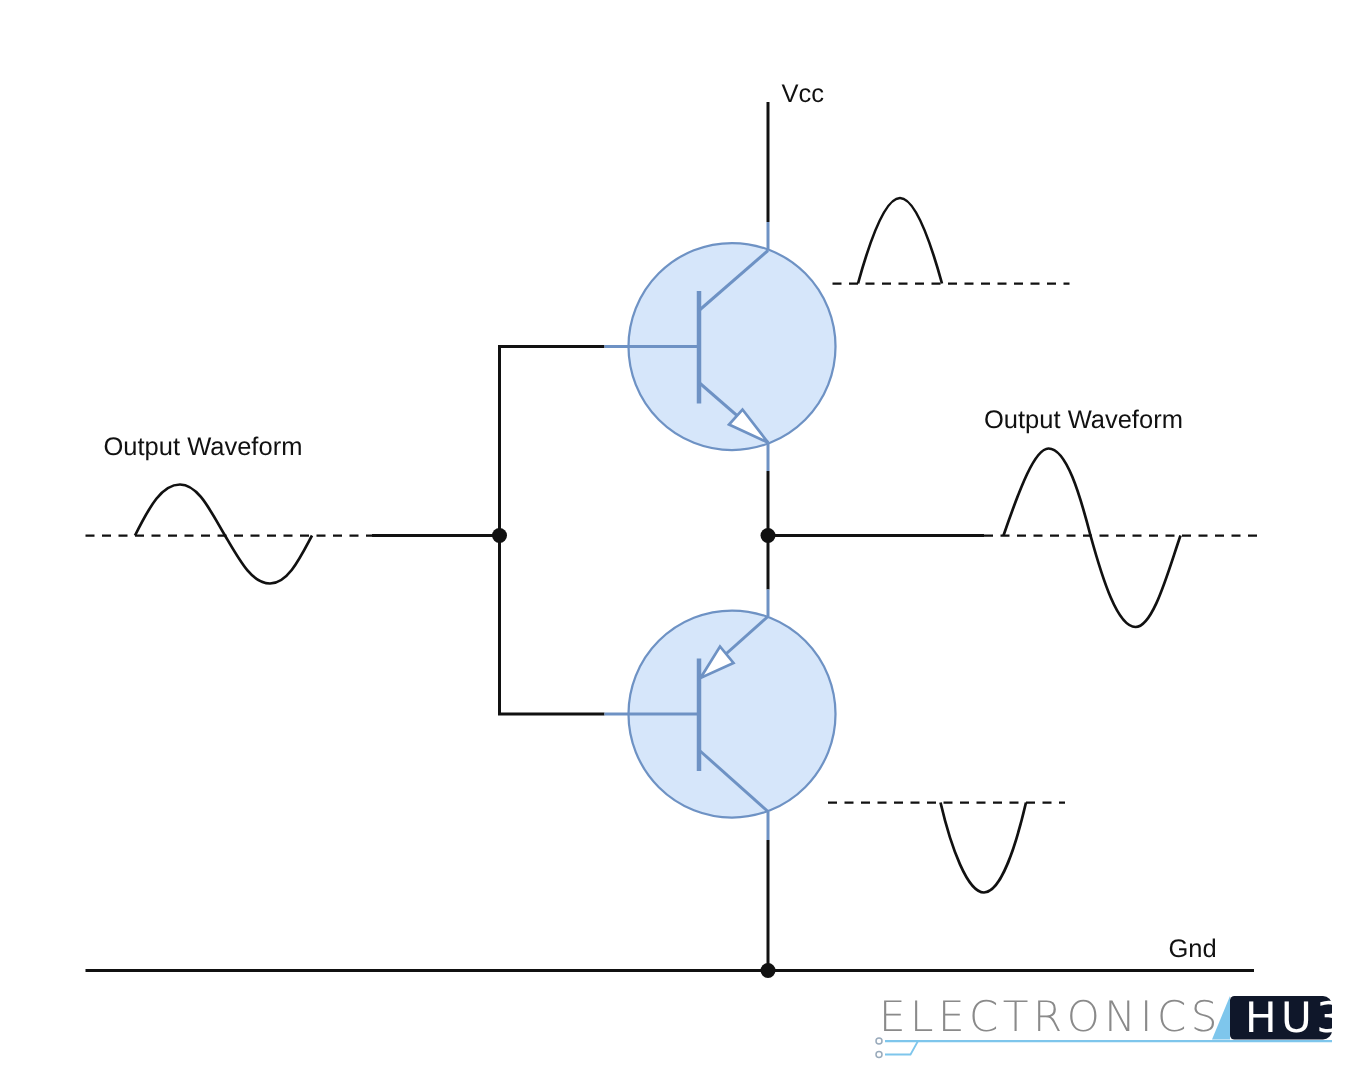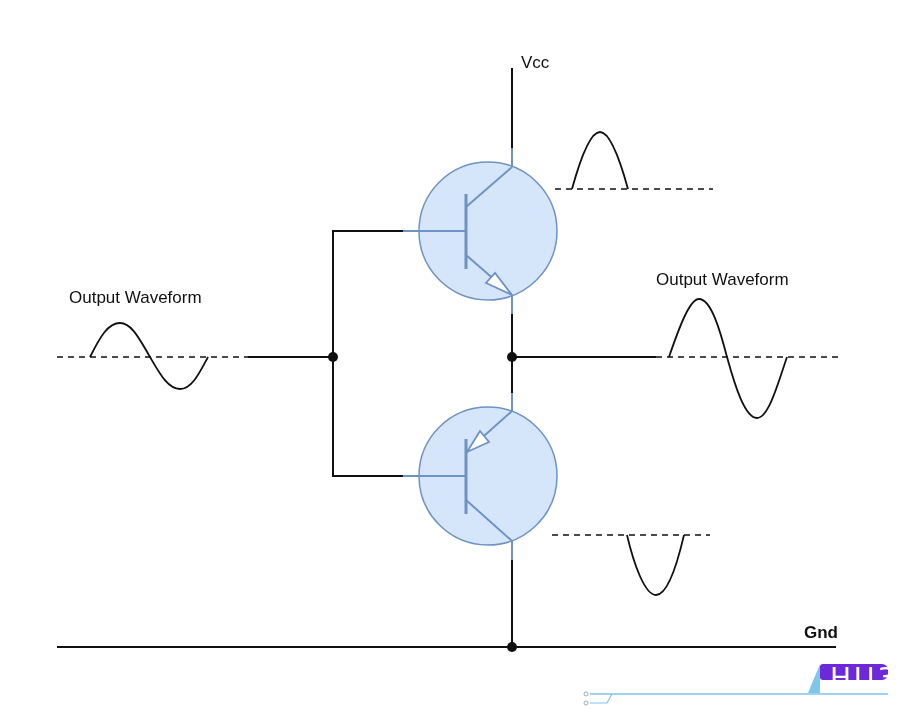--- a/index.html
+++ b/index.html
@@ -1,21 +1,21 @@
 <!DOCTYPE html>
 <html><head>
   <meta charset="utf-8">
   <style>
     html, body { margin: 0; padding: 0; background: #ffffff; }
     body { width: 900px; height: 711px; position: relative; overflow: hidden; font-family: "Liberation Sans", sans-serif; }
     #diagram { position: absolute; left: 0; top: 0; width: 900px; height: 711px; }
     .lbl { position: absolute; font-family: "Liberation Sans", sans-serif; font-size: 17px; color: #111111; white-space: nowrap; }
     .logo { position: absolute; left: 586px; top: 661px; height: 40px; width: 306px; }
     .logo-text { position: absolute; left: 0; top: 0; font-family: "DejaVu Sans", sans-serif; font-size: 28px; letter-spacing: 3px; color: #8a8a8a; font-weight: 300; line-height: 34px; }
-    .logo-badge { position: absolute; left: 234px; top: 3px; width: 68px; height: 16px; background: #6d28d9; border-radius: 3px 6px 6px 3px; }
+    .logo-badge { position: absolute; left: 234px; top: 3px; width: 68px; height: 29px; background: #0f172a; border-radius: 3px 6px 6px 3px; }
     .logo-badge-text { position: absolute; left: 10px; top: -2px; font-family: "DejaVu Sans", sans-serif; font-size: 28px; letter-spacing: 3px; color: #ffffff; line-height: 34px; }
     .logo-bolt { position: absolute; left: 222px; top: 3px; width: 0; height: 0; border-left: 12px solid transparent; border-bottom: 29px solid #7ec6ec; }
   </style>
 </head>
 <body>
 
 <svg id="diagram" viewBox="0 0 900 711" xmlns="http://www.w3.org/2000/svg">
 
   <line x1="512" y1="68" x2="512" y2="148" stroke="#111" stroke-width="2"></line>
   <line x1="512" y1="148" x2="512" y2="167" stroke="#6e92c4" stroke-width="2"></line>
@@ -79,20 +79,21 @@
     <line x1="590" y1="694" x2="888" y2="694" stroke="#7ec6ec" stroke-width="1.5"></line>
     <path d="M612,694 L607,703 L590,703" fill="none" stroke="#7ec6ec" stroke-width="1.2"></path>
     <circle cx="586" cy="694" r="2" fill="none" stroke="#9ab" stroke-width="1"></circle>
     <circle cx="586" cy="703" r="2" fill="none" stroke="#9ab" stroke-width="1"></circle>
   </g>
 </svg>
 
 <div class="lbl" style="left:521px; top:53px;text-align:right;">Vcc</div>
 <div class="lbl" style="left:69px; top:288px;">Output Waveform</div>
 <div class="lbl" style="left:656px; top:270px;">Output Waveform</div>
-<div class="lbl" style="left:804px; top:623px;font-weight:bold;">Gnd</div>
+<div class="lbl" style="left:779px; top:623px;">Gnd</div>
 
 <div class="logo">
+  <span class="logo-text">ELECTRONICS</span>
   <span class="logo-bolt"></span>
   <span class="logo-badge">
     <span class="logo-badge-text">HU3</span>
   </span>
 </div>
 
 </body></html>

